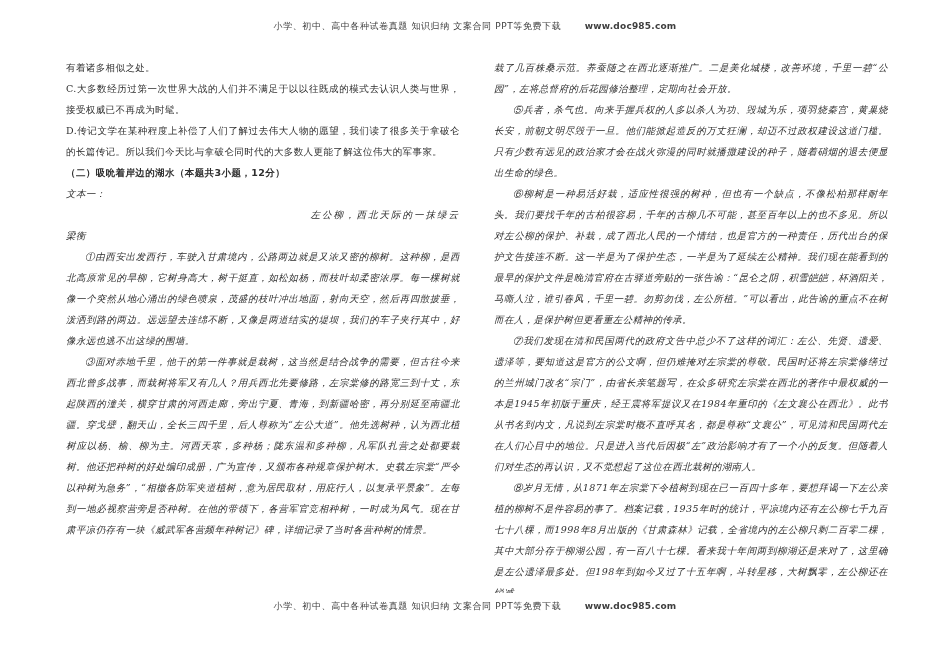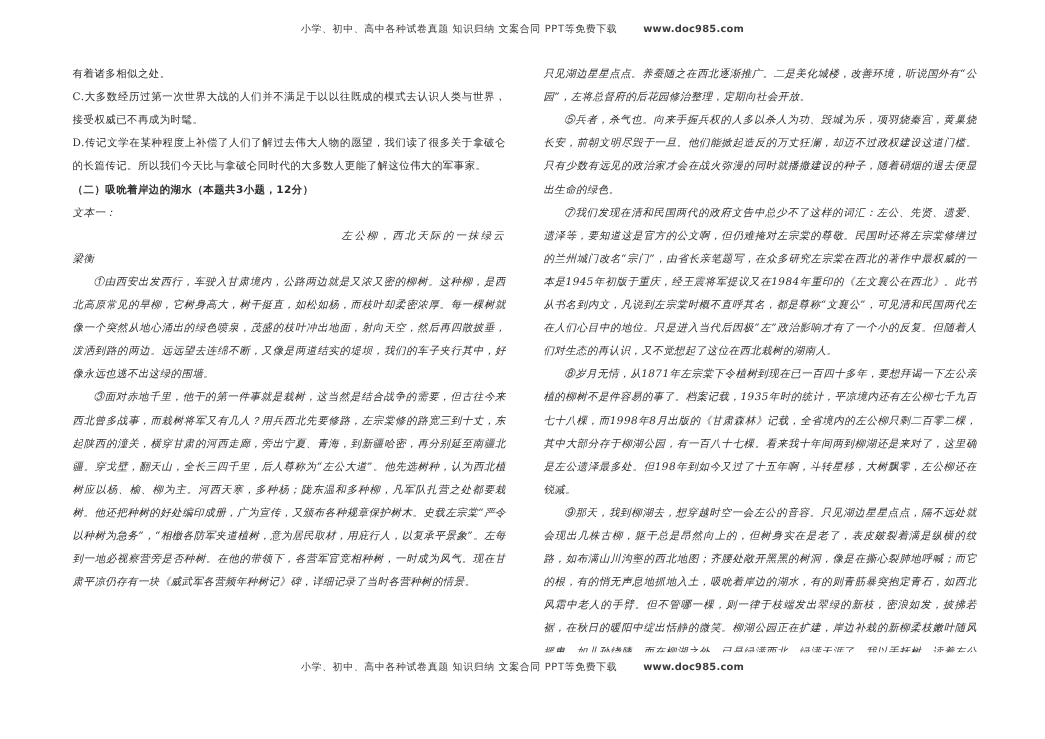--- a/index.html
+++ b/index.html
@@ -65,22 +65,23 @@
         <p class="para song">C.大多数经历过第一次世界大战的人们并不满足于以以往既成的模式去认识人类与世界，接受权威已不再成为时髦。</p>
         <p class="para song">D.传记文学在某种程度上补偿了人们了解过去伟大人物的愿望，我们读了很多关于拿破仑的长篇传记。所以我们今天比与拿破仑同时代的大多数人更能了解这位伟大的军事家。</p>
         <p class="para heading">（二）吸吮着岸边的湖水（本题共3小题，12分）</p>
         <p class="para kai">文本一：</p>
         <p class="para kai title">左公柳，西北天际的一抹绿云</p>
         <p class="para kai center">梁衡</p>
         <p class="para kai indent">①由西安出发西行，车驶入甘肃境内，公路两边就是又浓又密的柳树。这种柳，是西北高原常见的旱柳，它树身高大，树干挺直，如松如杨，而枝叶却柔密浓厚。每一棵树就像一个突然从地心涌出的绿色喷泉，茂盛的枝叶冲出地面，射向天空，然后再四散披垂，泼洒到路的两边。远远望去连绵不断，又像是两道结实的堤坝，我们的车子夹行其中，好像永远也逃不出这绿的围墙。</p>
         <p class="para kai indent">③面对赤地千里，他干的第一件事就是栽树，这当然是结合战争的需要，但古往今来西北曾多战事，而栽树将军又有几人？用兵西北先要修路，左宗棠修的路宽三到十丈，东起陕西的潼关，横穿甘肃的河西走廊，旁出宁夏、青海，到新疆哈密，再分别延至南疆北疆。穿戈壁，翻天山，全长三四千里，后人尊称为“左公大道”。他先选树种，认为西北植树应以杨、榆、柳为主。河西天寒，多种杨；陇东温和多种柳，凡军队扎营之处都要栽树。他还把种树的好处编印成册，广为宣传，又颁布各种规章保护树木。史载左宗棠“严令以种树为急务”，“相檄各防军夹道植树，意为居民取材，用庇行人，以复承平景象”。左每到一地必视察营旁是否种树。在他的带领下，各营军官竞相种树，一时成为风气。现在甘肃平凉仍存有一块《威武军各营频年种树记》碑，详细记录了当时各营种树的情景。</p>
       </div>
     <div class="column">
-        <p class="para kai">只见湖边星星点点。养蚕随之在西北逐渐推广。二是美化城楼，改善环境，听说国外有“公园”，左将总督府的后花园修治整理，定期向社会开放。</p>
+        <p class="para kai">栽了几百株桑示范。养蚕随之在西北逐渐推广。二是美化城楼，改善环境，千里一碧“公园”，左将总督府的后花园修治整理，定期向社会开放。</p>
         <p class="para kai indent">⑤兵者，杀气也。向来手握兵权的人多以杀人为功、毁城为乐，项羽烧秦宫，黄巢烧长安，前朝文明尽毁于一旦。他们能掀起造反的万丈狂澜，却迈不过政权建设这道门槛。只有少数有远见的政治家才会在战火弥漫的同时就播撒建设的种子，随着硝烟的退去便显出生命的绿色。</p>
+        <p class="para kai indent">⑥柳树是一种易活好栽，适应性很强的树种，但也有一个缺点，不像松柏那样耐年头。我们要找千年的古柏很容易，千年的古柳几不可能，甚至百年以上的也不多见。所以对左公柳的保护、补栽，成了西北人民的一个情结，也是官方的一种责任，历代出台的保护文告接连不断。这一半是为了保护生态，一半是为了延续左公精神。我们现在能看到的最早的保护文件是晚清官府在古驿道旁贴的一张告谕：“昆仑之阴，积雪皑皑，杯酒阳关，马嘶人泣，谁引春风，千里一碧。勿剪勿伐，左公所植。”可以看出，此告谕的重点不在树而在人，是保护树但更看重左公精神的传承。</p>
         <p class="para kai indent">⑦我们发现在清和民国两代的政府文告中总少不了这样的词汇：左公、先贤、遗爱、遗泽等，要知道这是官方的公文啊，但仍难掩对左宗棠的尊敬。民国时还将左宗棠修缮过的兰州城门改名“宗门”，由省长亲笔题写，在众多研究左宗棠在西北的著作中最权威的一本是1945年初版于重庆，经王震将军提议又在1984年重印的《左文襄公在西北》。此书从书名到内文，凡说到左宗棠时概不直呼其名，都是尊称“文襄公”，可见清和民国两代左在人们心目中的地位。只是进入当代后因极“左”政治影响才有了一个小的反复。但随着人们对生态的再认识，又不觉想起了这位在西北栽树的湖南人。</p>
         <p class="para kai indent">⑧岁月无情，从1871年左宗棠下令植树到现在已一百四十多年，要想拜谒一下左公亲植的柳树不是件容易的事了。档案记载，1935年时的统计，平凉境内还有左公柳七千九百七十八棵，而1998年8月出版的《甘肃森林》记载，全省境内的左公柳只剩二百零二棵，其中大部分存于柳湖公园，有一百八十七棵。看来我十年间两到柳湖还是来对了，这里确是左公遗泽最多处。但198年到如今又过了十五年啊，斗转星移，大树飘零，左公柳还在锐减。</p>
         <p class="para kai indent">⑨那天，我到柳湖去，想穿越时空一会左公的音容。只见湖边星星点点，隔不远处就会现出几株古柳，躯干总是昂然向上的，但树身实在是老了，表皮皴裂着满是纵横的纹路，如布满山川沟壑的西北地图；齐腰处敞开黑黑的树洞，像是在撕心裂肺地呼喊；而它的根，有的悄无声息地抓地入土，吸吮着岸边的湖水，有的则青筋暴突抱定青石，如西北风霜中老人的手臂。但不管哪一棵，则一律于枝端发出翠绿的新枝，密浪如发，披拂若裾，在秋日的暖阳中绽出恬静的微笑。柳湖公园正在扩建，岸边补栽的新柳柔枝嫩叶随风摇曳，如儿孙绕膝。而在柳湖之外，已是绿满西北，绿满天涯了。我以手抚树，读着左公柳这本岁月的天书，端详着这座生命的雕塑。古往今来于战火中不忘栽树且卓有建树的将军恐怕只有左宗棠一人了。</p>
       </div>
   </div>
 
   <div class="site-line" id="footer-line">
     <span>小学、初中、高中各种试卷真题 知识归纳 文案合同 PPT等免费下载</span>
     <span class="url">www.doc985.com</span>
   </div>

